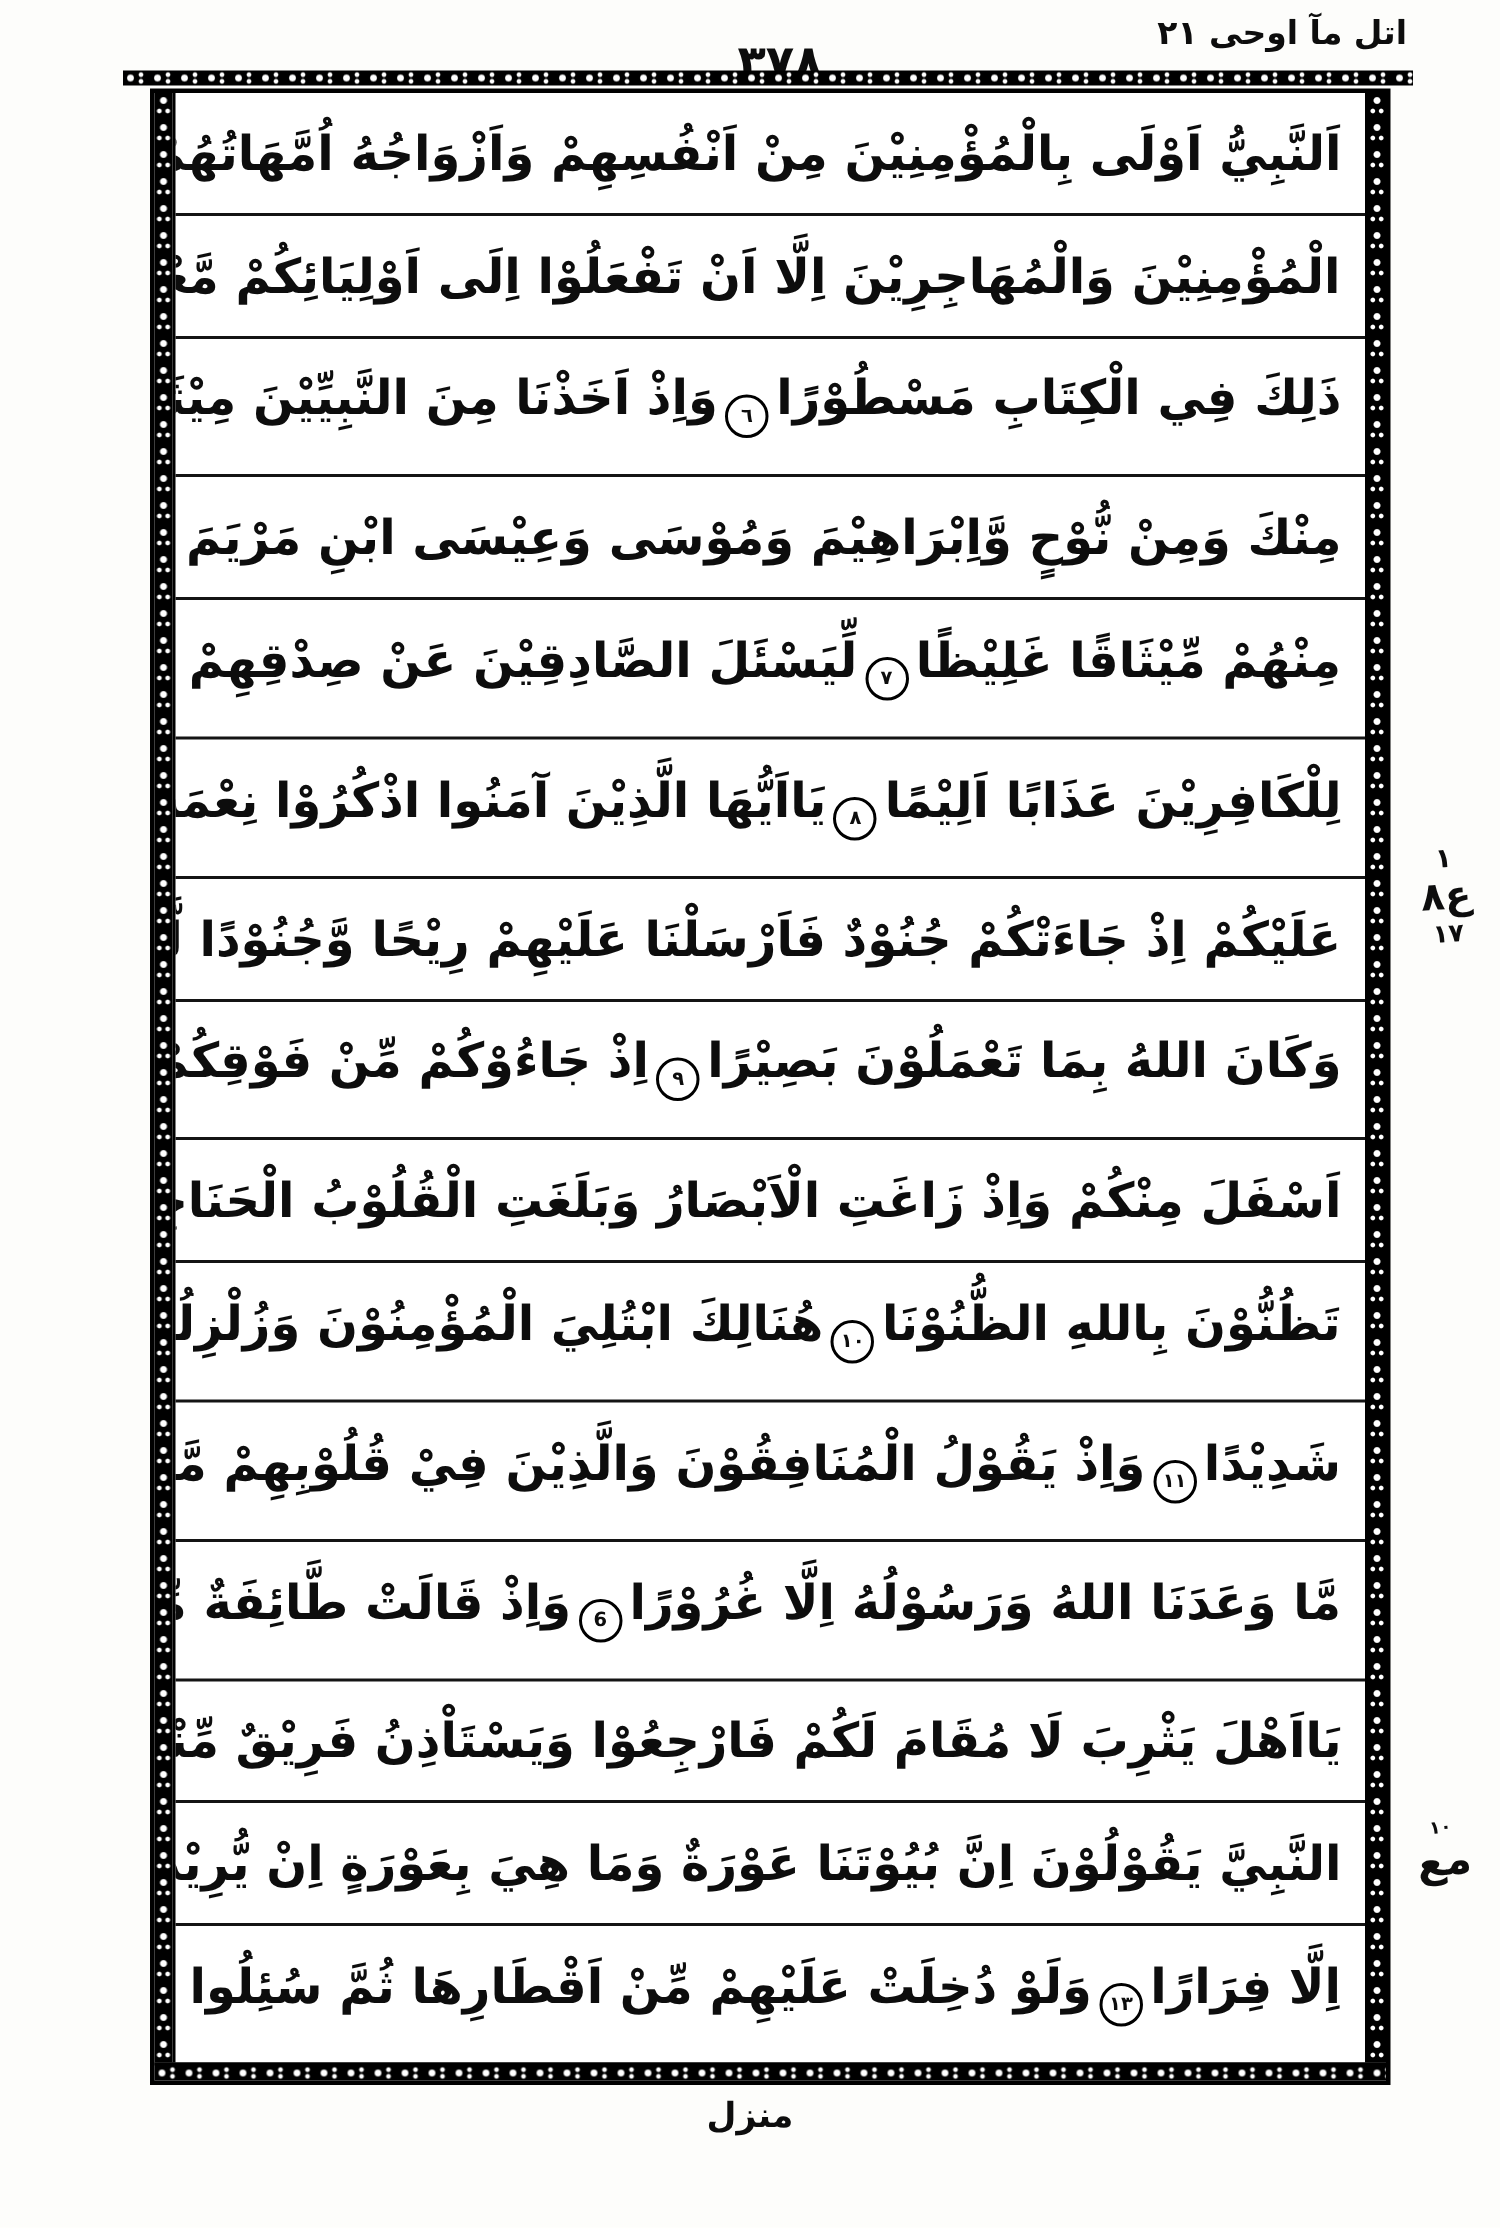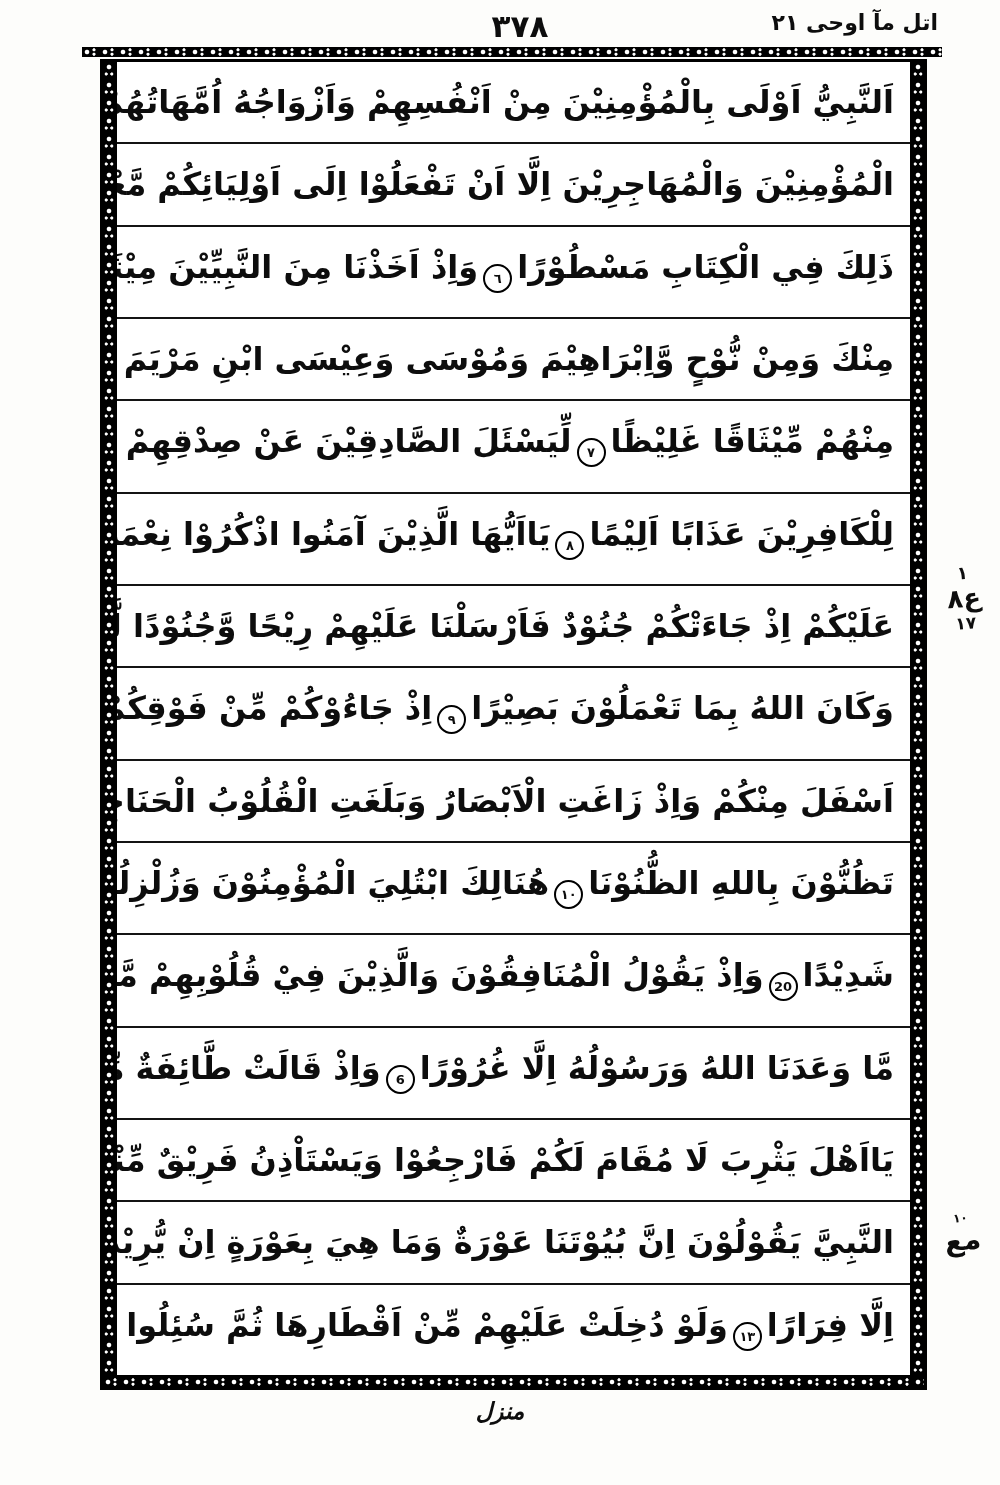--- a/index.html
+++ b/index.html
@@ -21,21 +21,21 @@
   .juz-label {
     position: absolute;
     top: 10px;
     right: 62px;
     font-size: 22px;
     font-weight: bold;
     direction: rtl;
   }
   .page-number {
     position: absolute;
-    top: 8px;
+    top: 24px;
     left: 460px;
     width: 120px;
     text-align: center;
     font-size: 31px;
     font-weight: bold;
     letter-spacing: 3px;
   }
   .surah-label {
     position: absolute;
     top: 24px;
@@ -166,21 +166,20 @@
   
   .catchword {
     position: absolute;
     top: 1398px;
     left: 0;
     right: 0;
     text-align: center;
     font-size: 23px;
     font-weight: bold;
     direction: rtl;
-    font-style: italic;
   }
 </style>
 </head>
 <body>
 
 <div class="page">
 
   <div class="juz-label">اتل مآ اوحی ٢١</div>
   <div class="page-number">٣٧٨</div>
   <div class="surah-label">الاحزاب ٣٣</div>
@@ -215,21 +214,21 @@
           <div class="text-row">
             <span class="row-inner">وَكَانَ اللهُ بِمَا تَعْمَلُوْنَ بَصِيْرًا<span class="ayah-circle">٩</span>اِذْ جَاءُوْكُمْ مِّنْ فَوْقِكُمْ وَمِنْ</span>
           </div>
           <div class="text-row">
             <span class="row-inner">اَسْفَلَ مِنْكُمْ وَاِذْ زَاغَتِ الْاَبْصَارُ وَبَلَغَتِ الْقُلُوْبُ الْحَنَاجِرَ وَ</span>
           </div>
           <div class="text-row">
             <span class="row-inner">تَظُنُّوْنَ بِاللهِ الظُّنُوْنَا<span class="ayah-circle">١٠</span>هُنَالِكَ ابْتُلِيَ الْمُؤْمِنُوْنَ وَزُلْزِلُوْا زِلْزَالًا</span>
           </div>
           <div class="text-row">
-            <span class="row-inner">شَدِيْدًا<span class="ayah-circle">20</span>وَاِذْ يَقُوْلُ الْمُنَافِقُوْنَ وَالَّذِيْنَ فِيْ قُلُوْبِهِمْ مَّرَضٌ</span>
+            <span class="row-inner">شَدِيْدًا<span class="ayah-circle">١١</span>وَاِذْ يَقُوْلُ الْمُنَافِقُوْنَ وَالَّذِيْنَ فِيْ قُلُوْبِهِمْ مَّرَضٌ</span>
           </div>
           <div class="text-row">
             <span class="row-inner">مَّا وَعَدَنَا اللهُ وَرَسُوْلُهُ اِلَّا غُرُوْرًا<span class="ayah-circle">6</span>وَاِذْ قَالَتْ طَّائِفَةٌ مِّنْهُمْ</span>
           </div>
           <div class="text-row">
             <span class="row-inner">يَااَهْلَ يَثْرِبَ لَا مُقَامَ لَكُمْ فَارْجِعُوْا وَيَسْتَاْذِنُ فَرِيْقٌ مِّنْهُمُ</span>
           </div>
           <div class="text-row">
             <span class="row-inner">النَّبِيَّ يَقُوْلُوْنَ اِنَّ بُيُوْتَنَا عَوْرَةٌ وَمَا هِيَ بِعَوْرَةٍ اِنْ يُّرِيْدُوْنَ</span>
           </div>

